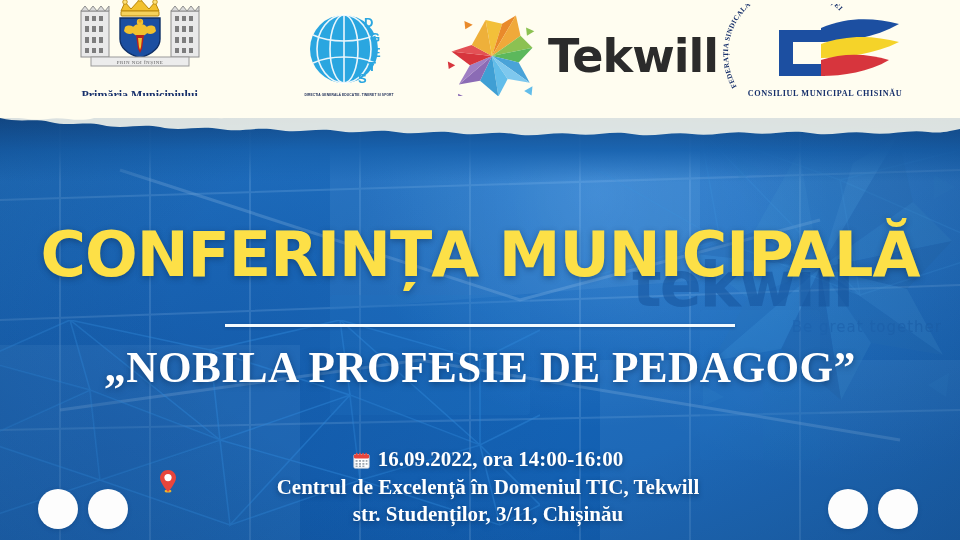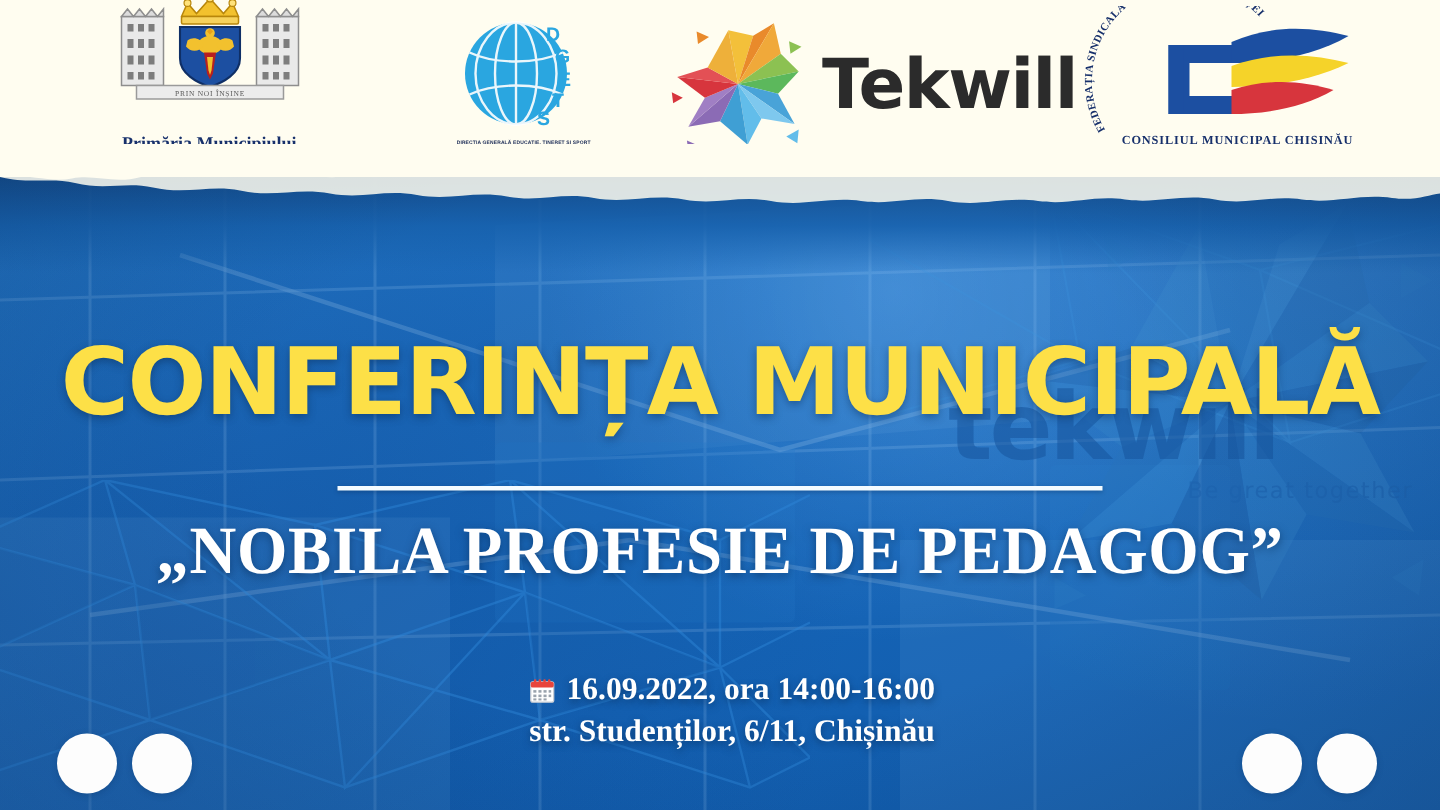--- a/index.html
+++ b/index.html
@@ -371,23 +371,31 @@
           <rect x="11" y="13" width="2.4" height="2"></rect>
             <rect x="15" y="13" width="2" height="2"></rect>
           <rect x="3" y="16" width="2.4" height="1.6"></rect>
             <rect x="7" y="16" width="2.4" height="1.6"></rect>
           <rect x="11" y="16" width="2.4" height="1.6"></rect>
           </g>
       </svg>
       <span>16.09.2022, ora 14:00-16:00</span>
     </div>
 
+    <div class="det-line l2">
+      <svg class="ico-pin" viewBox="0 0 16 23">
+        <ellipse cx="8" cy="21" rx="3.4" ry="1.6" fill="#f0b429"></ellipse>
+        <path d="M8 0 C3.6 0 0 3.5 0 7.8 C0 13.2 8 22 8 22 C8 22 16 13.2 16 7.8 C16 3.5 12.4 0 8 0 Z" fill="#e8453c"></path>
+        <circle cx="8" cy="7.6" r="3.6" fill="#ffffff"></circle>
+      </svg>
+      <span>Centrul de Excelență în Domeniul TIC, Tekwill</span>
+    </div>
 
     <div class="det-line">
-      <span>str. Studenților, 6/11, Chișinău</span>
+      <span>str. Studenților, 3/11, Chișinău</span>
     </div>
   </div>
 
   <div class="dot d1"></div>
   <div class="dot d2"></div>
   <div class="dot d3"></div>
   <div class="dot d4"></div>
 
 </div>
 

